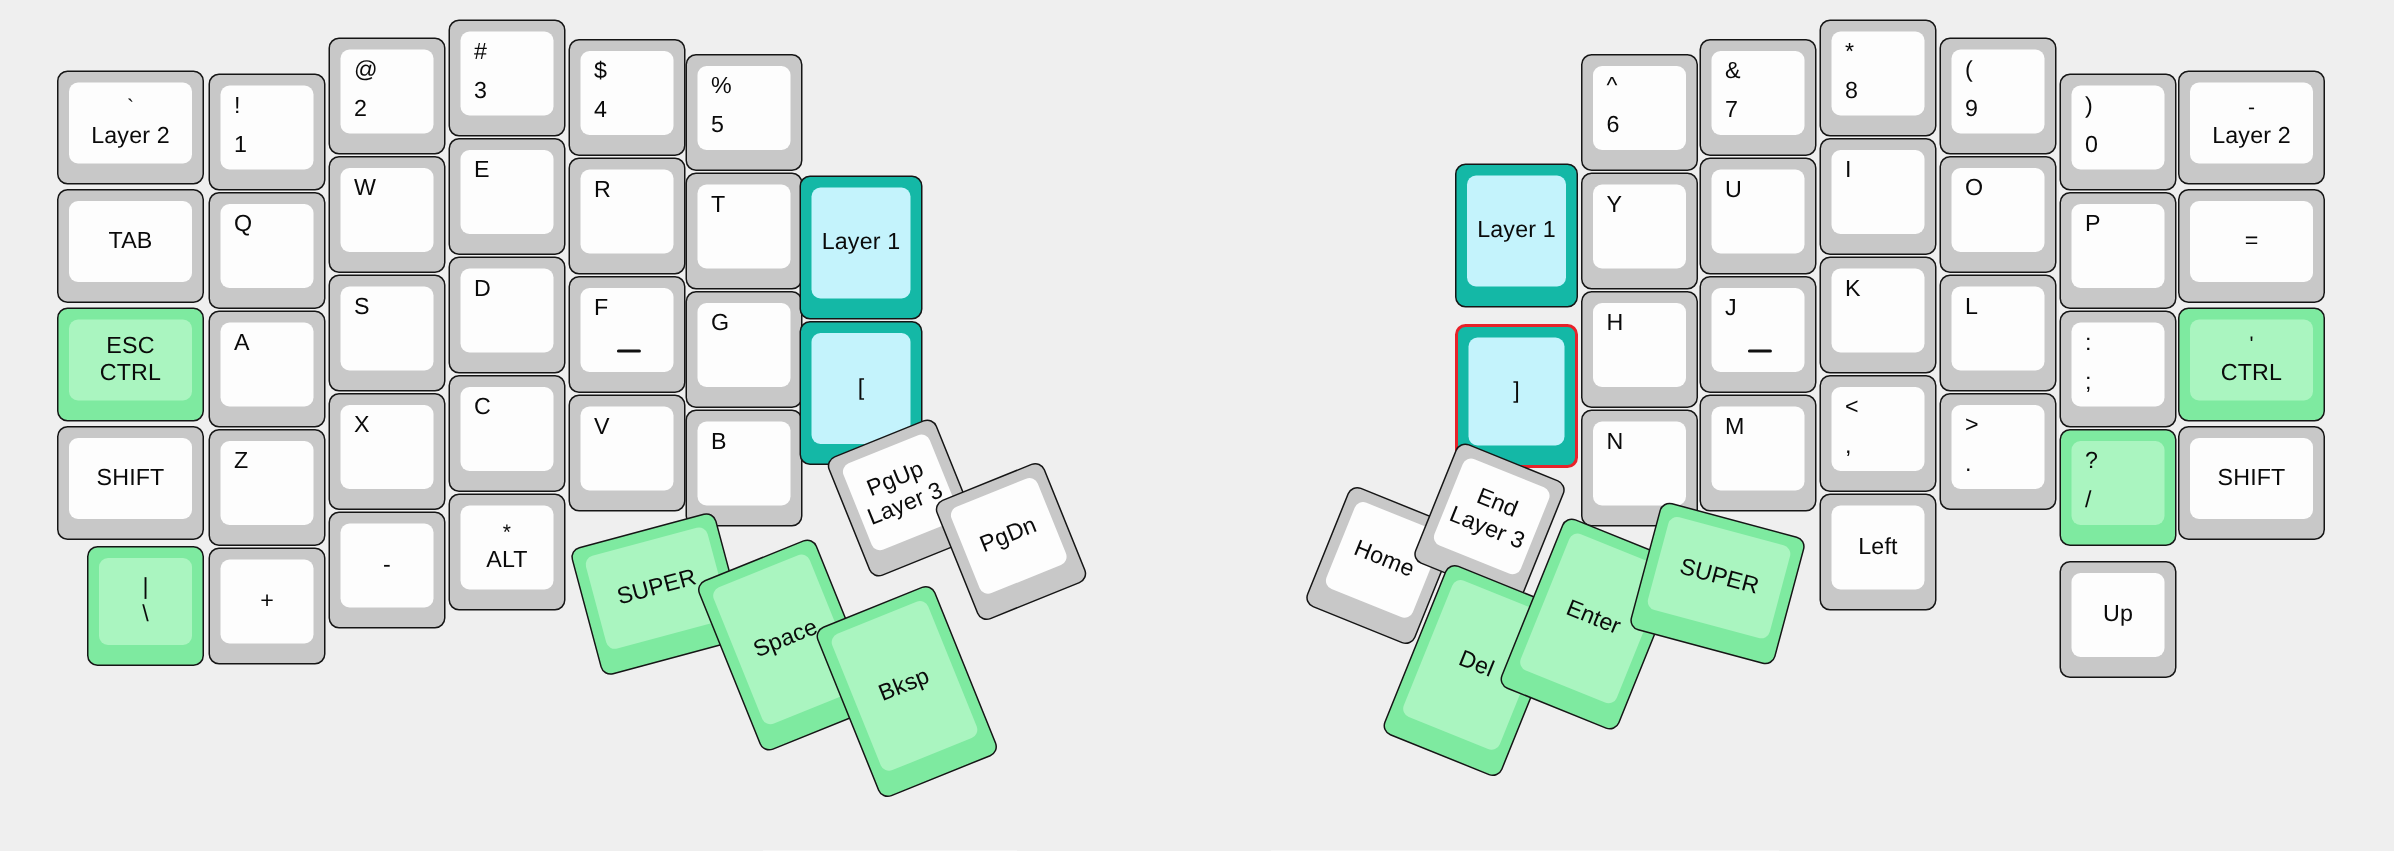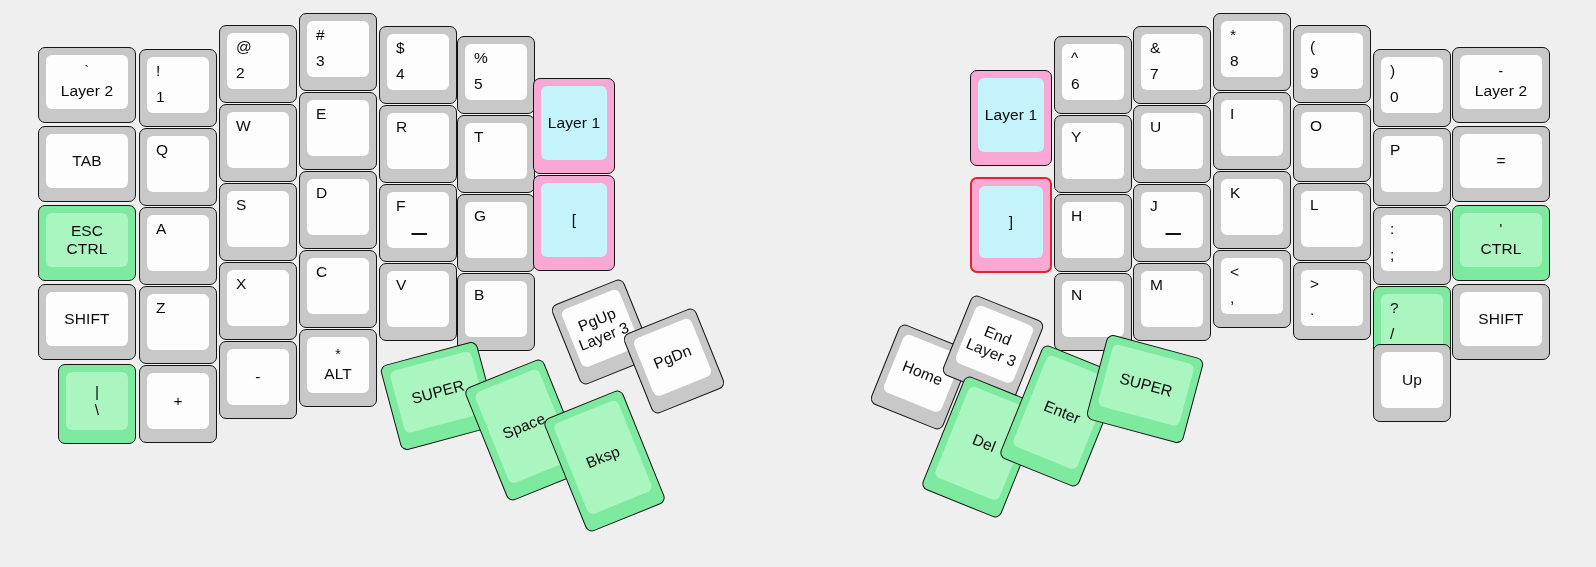--- a/index.html
+++ b/index.html
@@ -61,21 +61,21 @@
     width:16px;height:2.2px;background:#111;
     transform:translateX(-42%);
     border-radius:1px;
   }
   
   .cap.stack{justify-content:center;gap:1px;}
   .cap.stack .tiny{font-size:14px;line-height:1;margin-bottom:3px;}
   
   .key.green{background:#7eeaa0;}
   .key.green>.cap{background:#aaf5c0;}
-  .key.cyan{background:#f9a8d4;}
+  .key.cyan{background:#14b8a6;margin-top:39px;}
   .key.cyan>.cap{background:#c4f3fc;}
   .key.sel{border-color:#e8222a;border-width:2px;}
   
   .key.thumb>.cap{bottom:15px;}
 </style>
 </head>
 <body>
 
 <div id="board">
     <div class="key" style="left: 38px; top: 47px; width: 98px; height: 76px;">
@@ -353,20 +353,25 @@
         <span class="lbl">K</span>
         <span class="lbl"></span>
       </div>
     </div>
     <div class="key" style="left: 1213px; top: 250px; width: 78px; height: 78px;">
       <div class="cap dual">
         <span class="lbl">&lt;</span>
         <span class="lbl">,</span>
       </div>
     </div>
+    <div class="key" style="left: 1213px; top: 329px; width: 78px; height: 78px;">
+      <div class="cap">
+        <span class="lbl">Left</span>
+      </div>
+    </div>
     <div class="key" style="left: 1293px; top: 25px; width: 78px; height: 78px;">
       <div class="cap dual">
         <span class="lbl">(</span>
         <span class="lbl">9</span>
       </div>
     </div>
     <div class="key" style="left: 1293px; top: 104px; width: 78px; height: 78px;">
       <div class="cap dual">
         <span class="lbl">O</span>
         <span class="lbl"></span>
@@ -401,21 +406,21 @@
         <span class="lbl">:</span>
         <span class="lbl">;</span>
       </div>
     </div>
     <div class="key green" style="left: 1373px; top: 286px; width: 78px; height: 78px;">
       <div class="cap dual">
         <span class="lbl">?</span>
         <span class="lbl">/</span>
       </div>
     </div>
-    <div class="key" style="left: 1373px; top: 344px; width: 78px; height: 78px;">
+    <div class="key" style="left: 1373px; top: 374px; width: 78px; height: 78px;">
       <div class="cap">
         <span class="lbl">Up</span>
       </div>
     </div>
     <div class="key" style="left: 1452px; top: 47px; width: 98px; height: 76px;">
       <div class="cap stack">
         <span class="lbl tiny">-</span>
         <span class="lbl">Layer 2</span>
       </div>
     </div>

